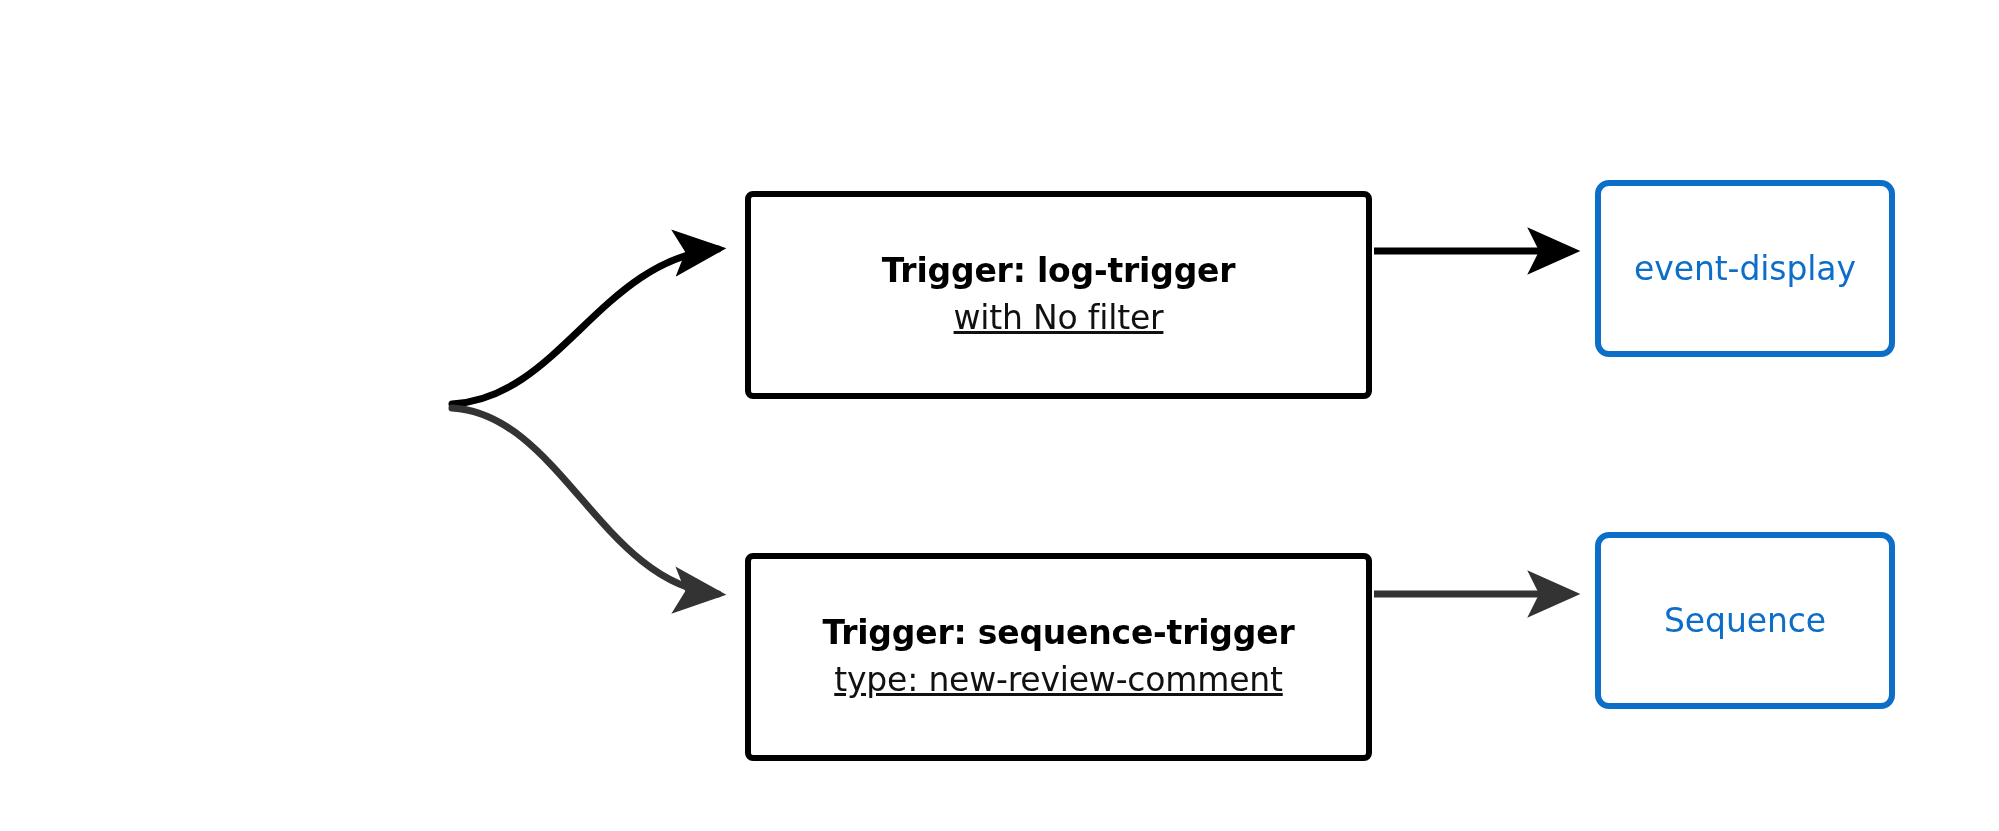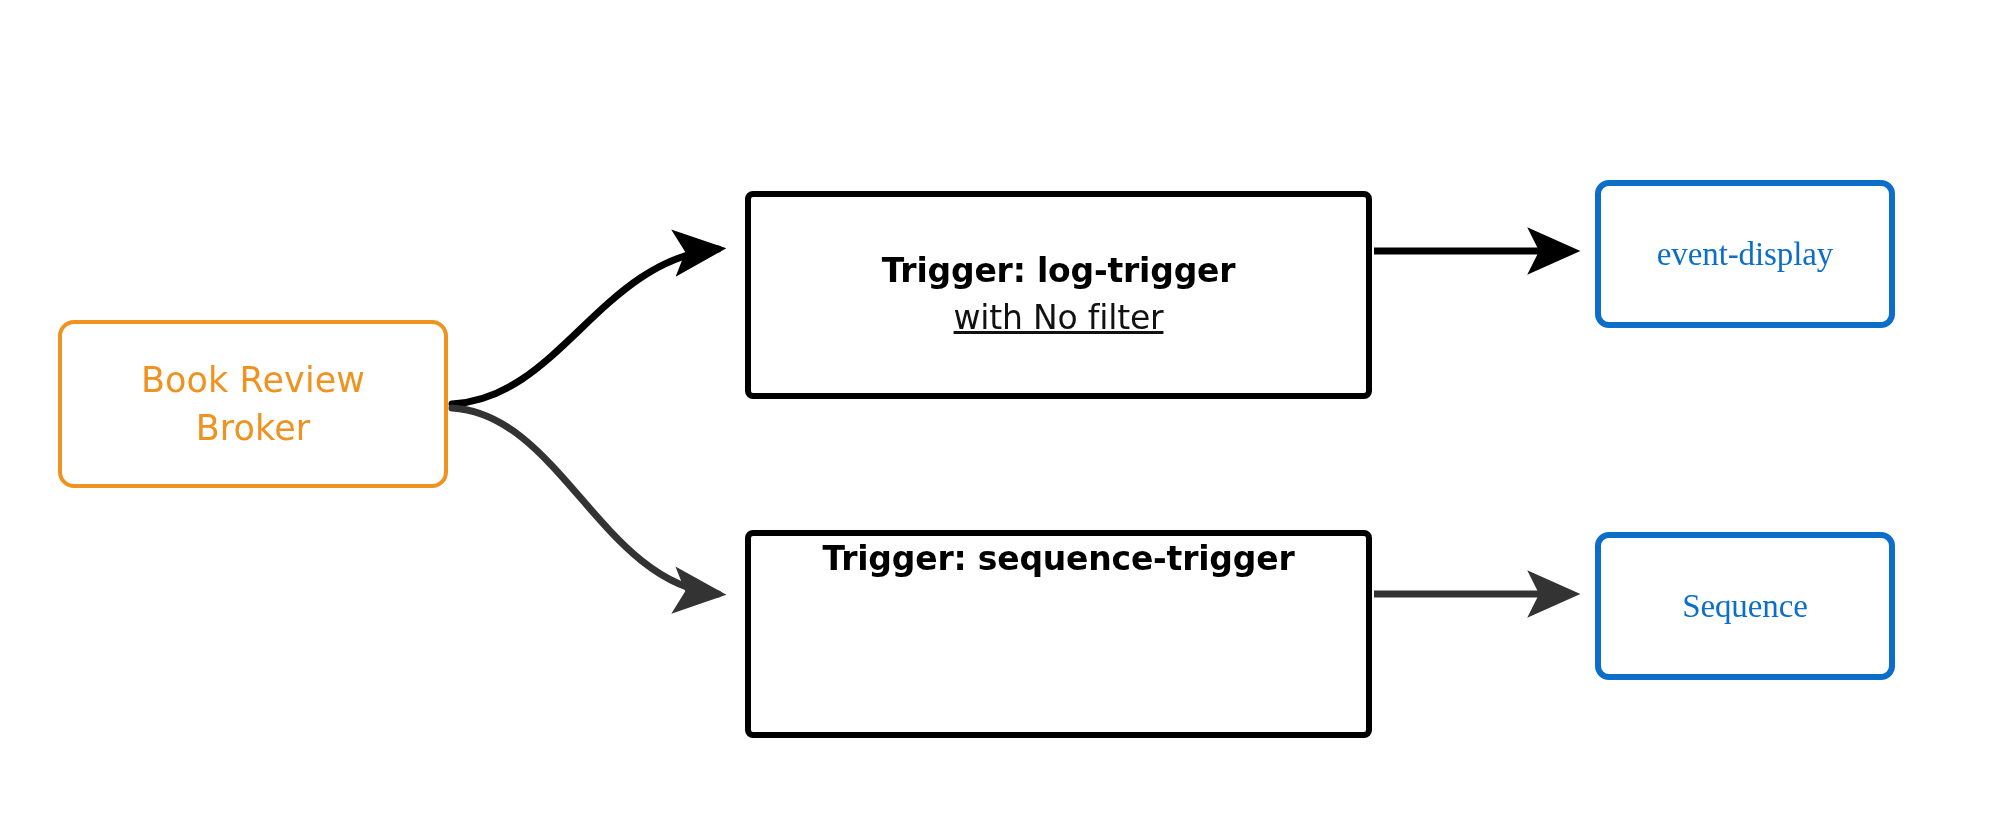--- a/index.html
+++ b/index.html
@@ -55,44 +55,43 @@
   
   .node-trigger {
     left: 745px;
     width: 627px;
     height: 208px;
     border: 6px solid #000000;
     border-radius: 8px;
     margin-top: 44px;
   }
   .node-trigger.trigger-top { top: 147px; }
-  .node-trigger.trigger-bottom { top: 486px; justify-content: space-between; }
+  .node-trigger.trigger-bottom { top: 509px; }
   .node-trigger .node-title {
     color: #000000;
     font-size: 33px;
     font-weight: 700;
     line-height: 46px;
     letter-spacing: -0.2px;
   }
   .node-trigger .node-sub {
     color: #111111;
     font-size: 33px;
     font-weight: 400;
     line-height: 48px;
     letter-spacing: -0.2px;
     text-decoration: underline;
   }
   
   .node-sink {
     left: 1595px;
     width: 300px;
-    height: 148px;
+    height: 177px;
     border: 6px solid #0c6ec9;
     border-radius: 14px;
-    font-family: Liberation Serif, serif;
   }
   .node-sink.sink-top { top: 180px; }
   .node-sink.sink-bottom { top: 520px; margin-top: 12px; }
   .node-sink .node-line {
     color: #0c6ec9;
     font-size: 33px;
     font-weight: 400;
     line-height: 44px;
     letter-spacing: -0.1px;
   }
@@ -114,32 +113,29 @@
 
     <path d="M 452,404 C 560,398 600,260 718,249" fill="none" stroke="#000000" stroke-width="7" stroke-linecap="round" marker-end="url(#arrow-black)"></path>
 
     <path d="M 452,408 C 560,414 602,584 718,594" fill="none" stroke="#333333" stroke-width="7" stroke-linecap="round" marker-end="url(#arrow-gray)"></path>
 
     <path d="M 1374,251 L 1572,251" fill="none" stroke="#000000" stroke-width="7" stroke-linecap="butt" marker-end="url(#arrow-black)"></path>
 
     <path d="M 1374,594 L 1572,594" fill="none" stroke="#333333" stroke-width="7" stroke-linecap="butt" marker-end="url(#arrow-gray)"></path>
   </svg>
 
-  <div class="node node-broker">
-    <span class="node-line">Book Review</span>
-    <span class="node-line">Broker</span>
-  </div>
 
   <div class="node node-trigger trigger-top">
     <span class="node-title">Trigger: log-trigger</span>
     <span class="node-sub">with No filter</span>
   </div>
 
   <div class="node node-trigger trigger-bottom">
     <span class="node-title">Trigger: sequence-trigger</span>
+    <span class="node-sub">type: new-review-comment</span>
   </div>
 
   <div class="node node-sink sink-top">
     <span class="node-line">event-display</span>
   </div>
 
   <div class="node node-sink sink-bottom">
     <span class="node-line">Sequence</span>
   </div>
 

